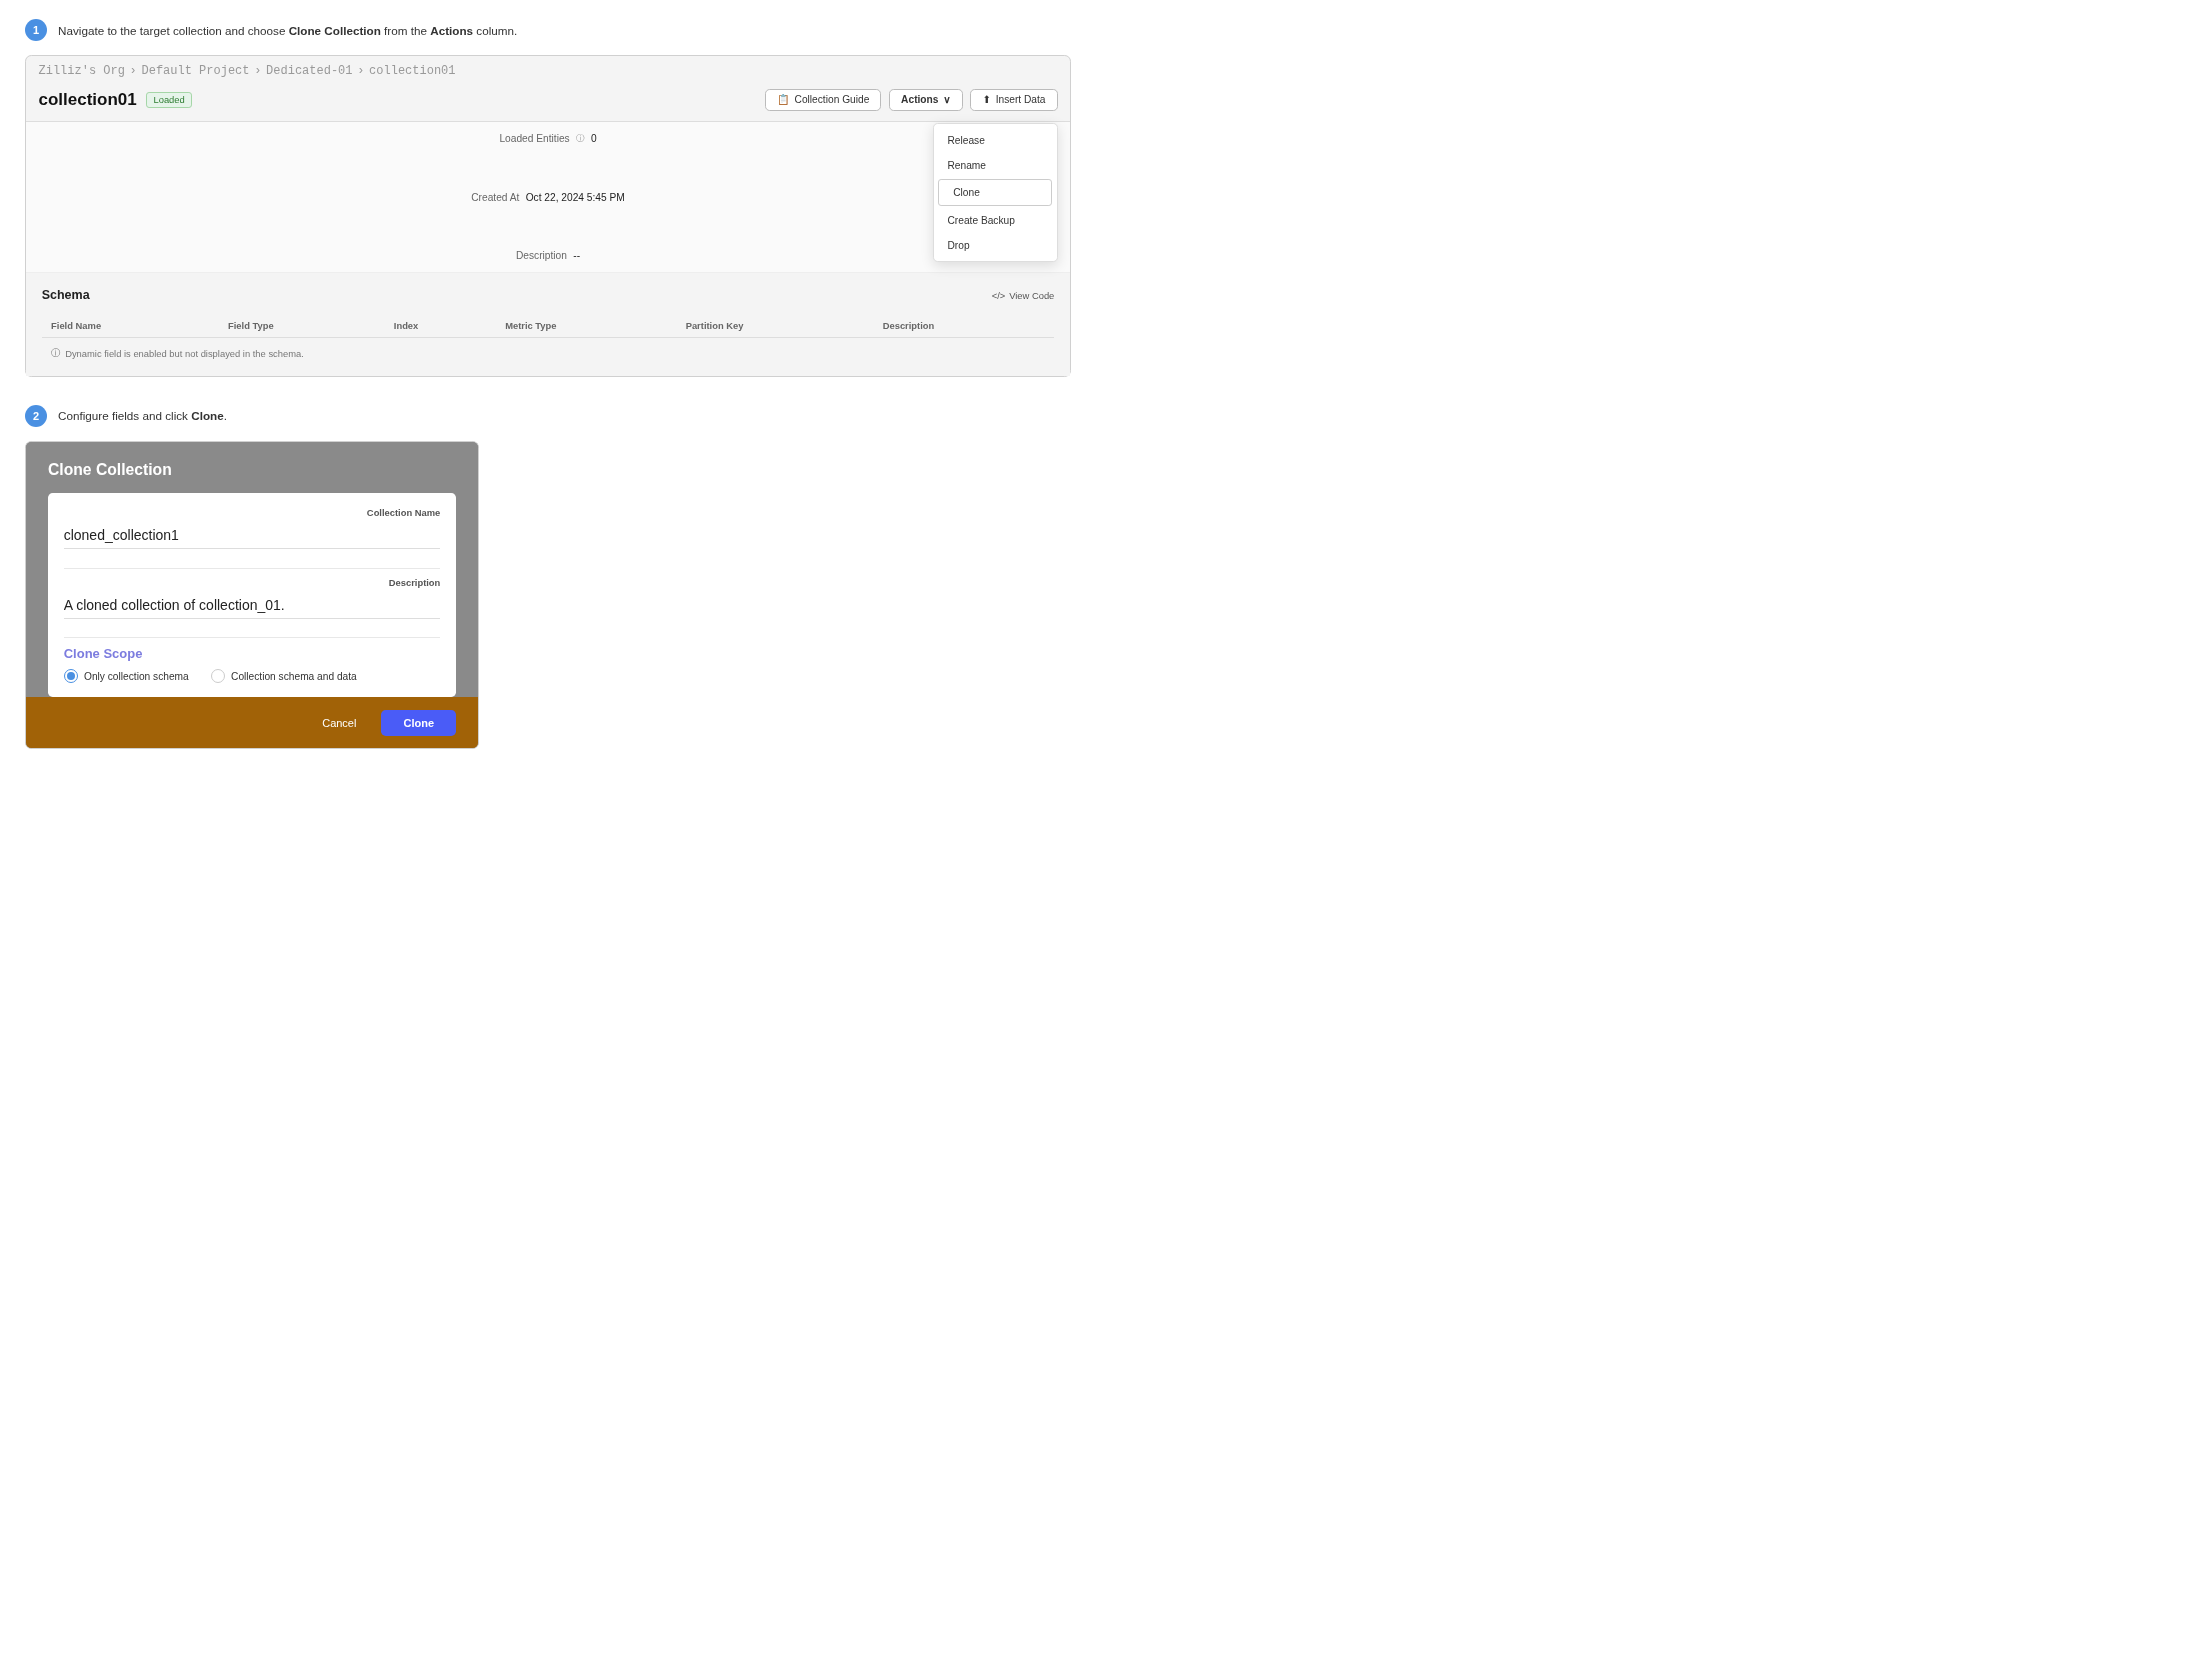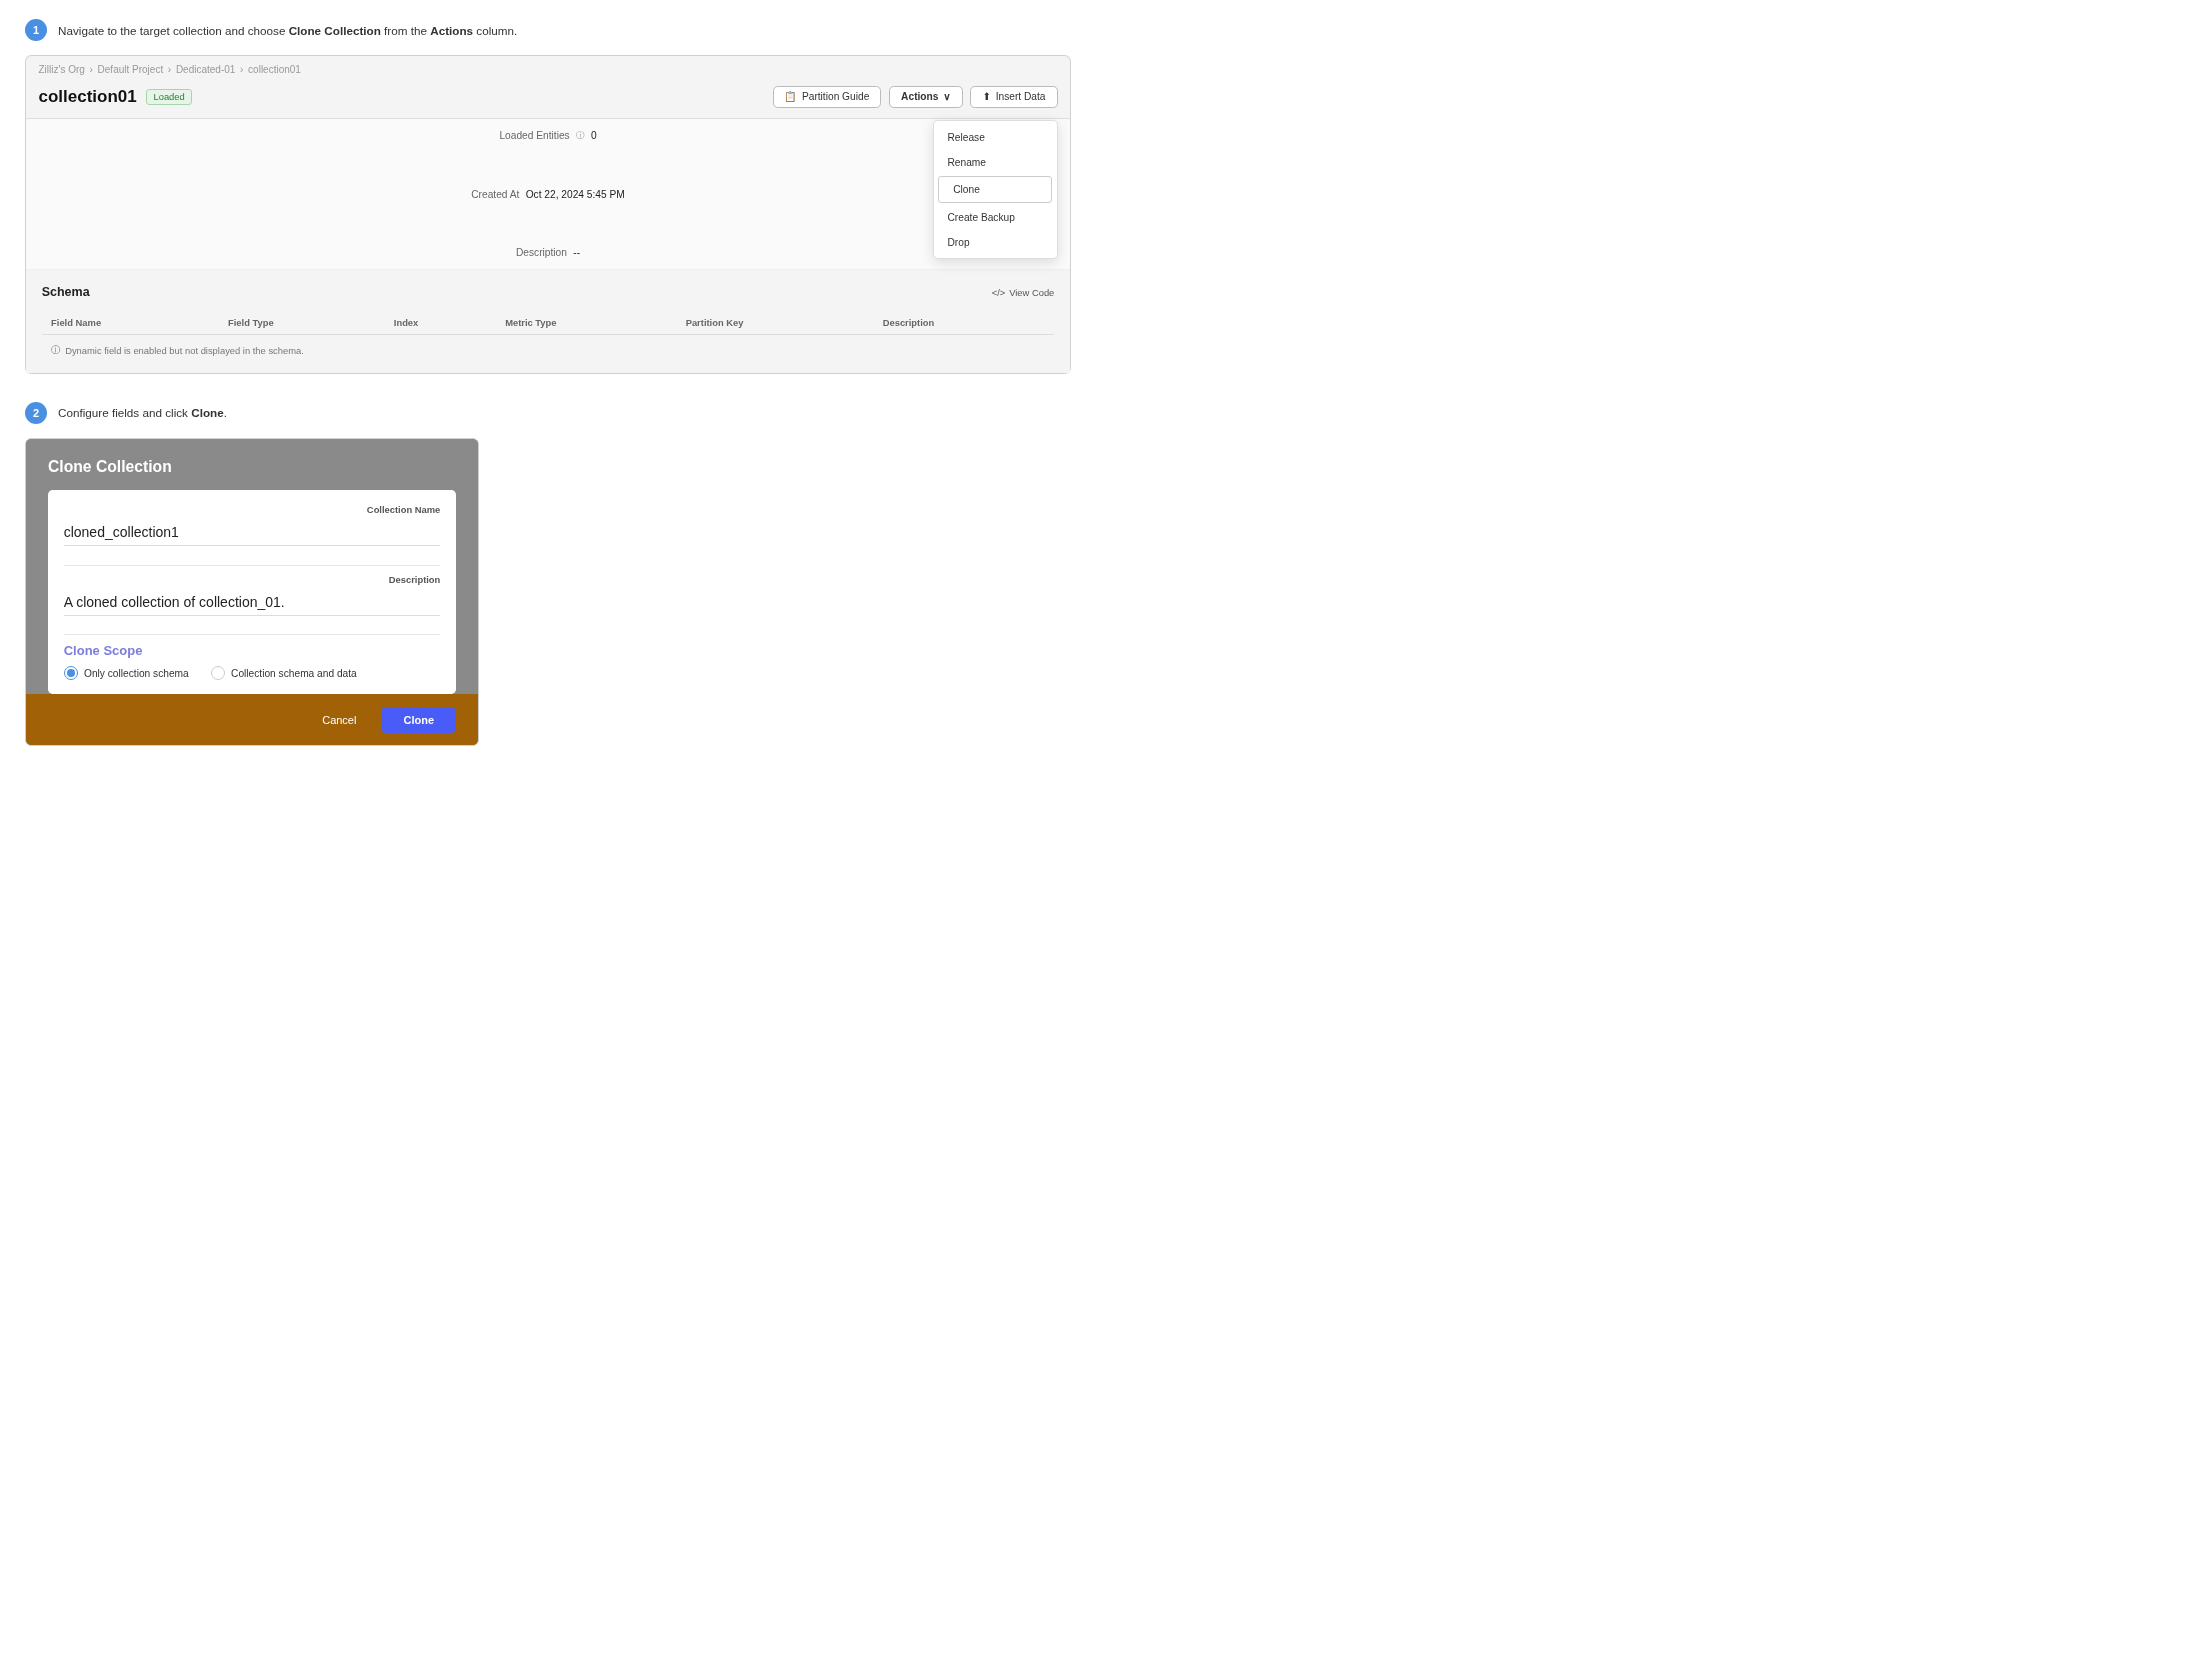--- a/index.html
+++ b/index.html
@@ -41,26 +41,27 @@
       border: 0.8px solid #d0d0d0;
       border-radius: 6.3px;
       background: #f4f4f4;
       margin-bottom: 28px;
       overflow: visible;
       position: relative;
     }
 
     
     .breadcrumb {
-      font-size: 10px;
+      font-size: 12px;
       color: #666;
       padding: 7.8px 12.5px 4.7px;
       display: flex;
       gap: 4.7px;
       align-items: flex-end;
+      font-family: Liberation Mono, monospace;
     }
     .breadcrumb span { color: #999; }
 
     
     .collection-header {
       display: flex;
       align-items: center;
       padding: 6.3px 12.5px 9.4px;
       border-bottom: 0.8px solid #ddd;
       position: relative;
@@ -392,21 +393,21 @@
     <span>›</span>
     <span>collection01</span>
   </div>
 
   <div class="collection-header">
     <span class="collection-title">collection01</span>
     <span class="loaded-badge">Loaded</span>
     <div class="header-actions">
       <button class="btn-outline">
         <span>📋</span>
-        <span>Partition Guide</span>
+        <span>Collection Guide</span>
       </button>
       <button class="btn-actions">
         <span>Actions</span>
         <span>∨</span>
       </button>
       <button class="btn-outline">
         <span>⬆</span>
         <span>Insert Data</span>
       </button>
     </div>

